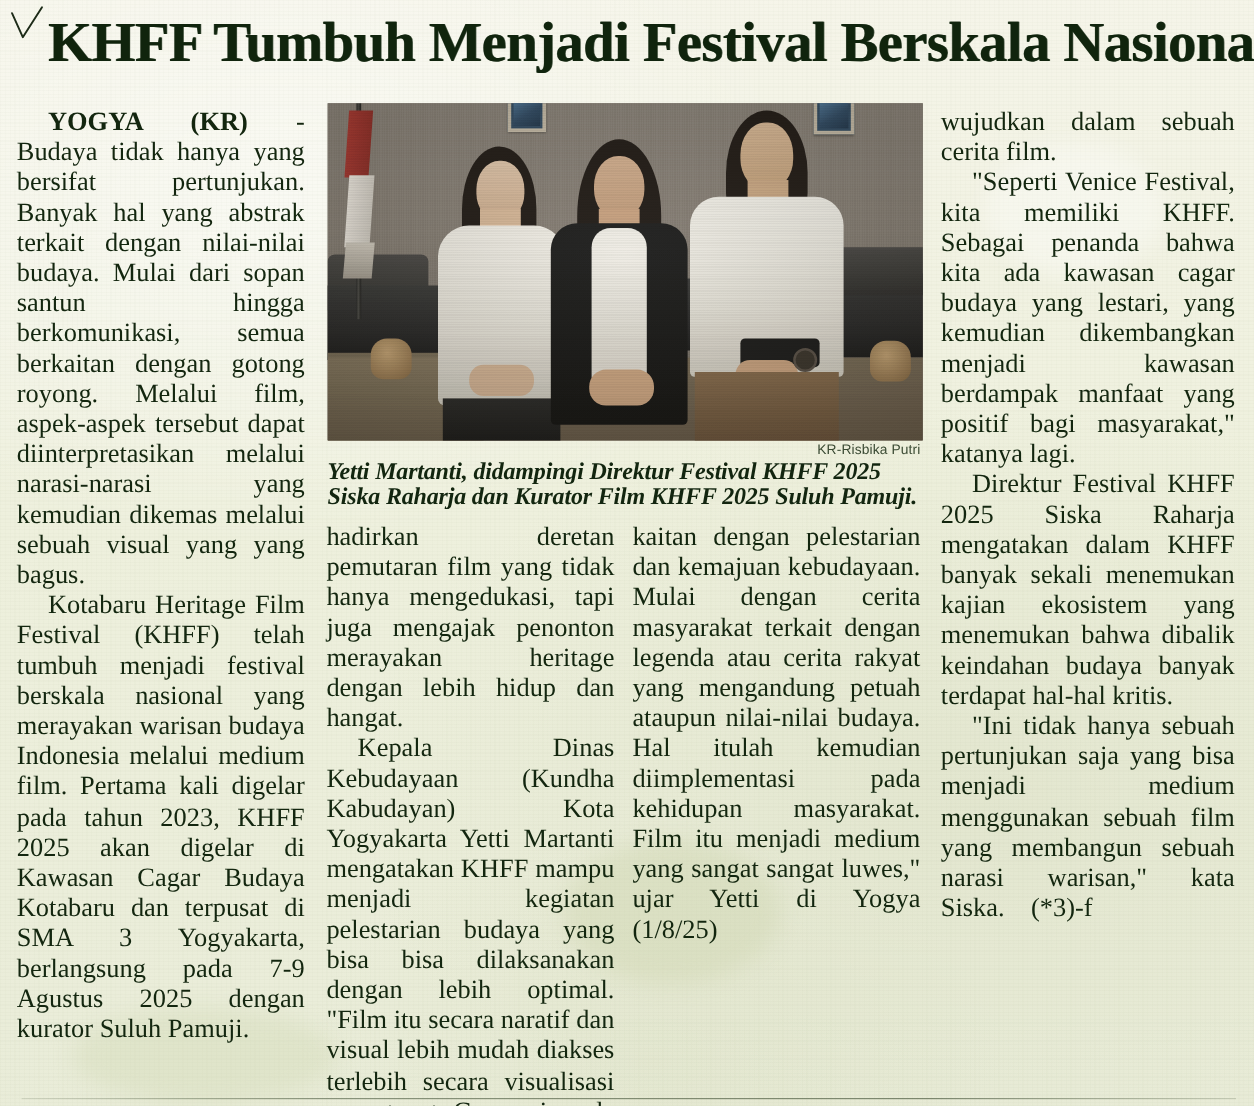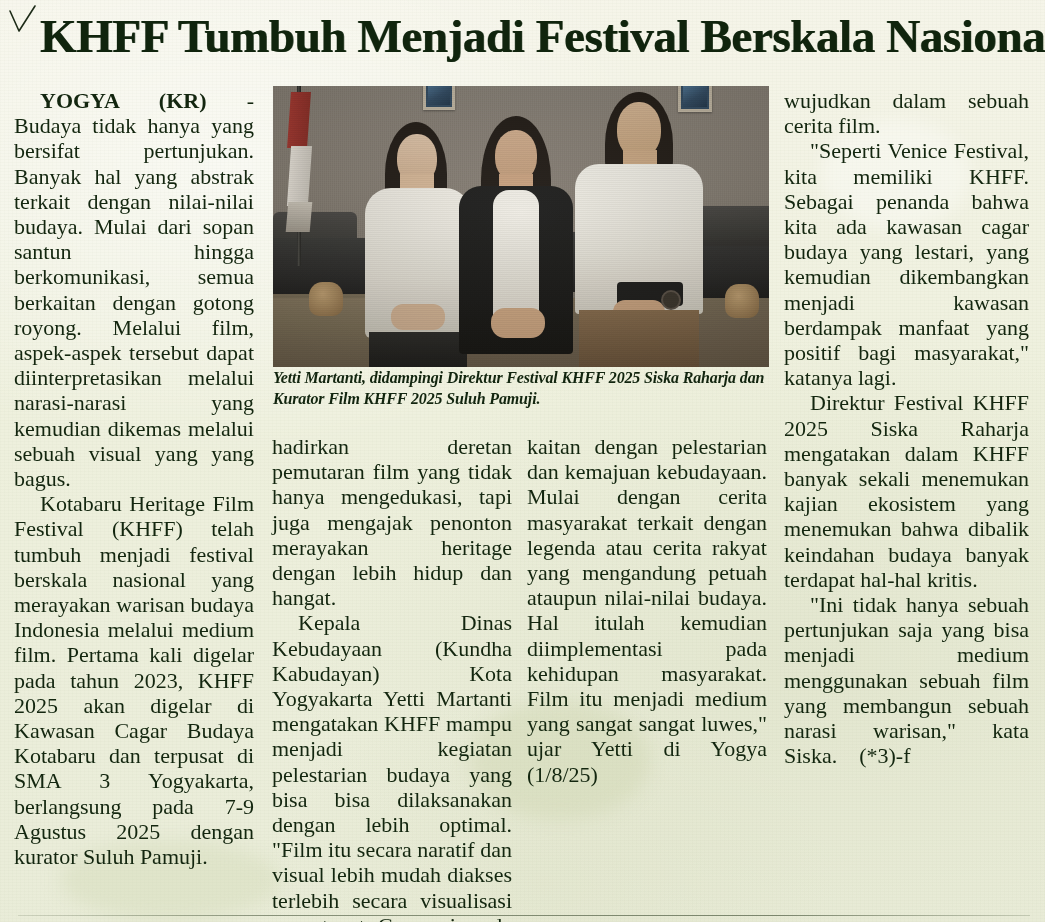--- a/index.html
+++ b/index.html
@@ -171,21 +171,21 @@
     line-height: 14px;
     letter-spacing: .1px;
     color: #3a4a33;
     padding-right: 2px;
     margin-top: 1px;
   }
   .caption {
     font-family: "Liberation Serif", serif;
     font-weight: 700;
     font-style: italic;
-    font-size: 16px;
+    font-size: 20px;
     line-height: 20.5px;
     color: #12250f;
     margin-top: 1px;
     letter-spacing: -0.15px;
   }
 
   
   .bottom-rule {
     position: absolute;
     left: 18px;
@@ -265,20 +265,21 @@
         <div class="layer" style="left:344px; top:196px; width:66px; height:24px; background:#1c1c1a; border-radius:4px;"></div>
         <div class="layer" style="left:340px; top:214px; width:52px; height:28px; background:#cfa176; border-radius:12px;"></div>
         <div class="layer" style="left:388px; top:204px; width:16px; height:16px; background:#3b342a; border-radius:50%; border:2px solid #5a5044;"></div>
         <div class="layer" style="left:306px; top:224px; width:120px; height:60px; background:linear-gradient(180deg,#8a6a45,#6f5336);"></div>
       </div>
 
       <div class="layer" style="left:0;top:0;right:0;bottom:0; background:radial-gradient(ellipse 80% 70% at 50% 45%, rgba(255,255,255,.05) 0%, rgba(30,25,15,.22) 100%); pointer-events:none;"></div>
       <div class="layer" style="left:0;top:0;right:0;bottom:0; opacity:.35; background-image:repeating-linear-gradient(0deg, rgba(0,0,0,.10) 0 1px, rgba(255,255,255,0) 1px 2px); pointer-events:none;"></div>
     </div>
 
+    <div class="photo-credit">KR-Risbika Putri</div>
     <div class="caption">Yetti Martanti, didampingi Direktur Festival KHFF 2025 Siska Raharja dan Kurator Film KHFF 2025 Suluh Pamuji.</div>
   </div>
 
   <div class="col" id="col1">
     <p><span class="lead">YOGYA (KR)</span><span> - Budaya tidak hanya yang bersifat pertunjukan. Banyak hal yang abstrak terkait dengan nilai-nilai budaya. Mulai dari sopan santun hingga berkomunikasi, semua berkaitan dengan gotong royong. Melalui film, aspek-aspek tersebut dapat diinterpretasikan melalui narasi-narasi yang kemudian dikemas melalui sebuah visual yang yang bagus.</span></p>
     <p>Kotabaru Heritage Film Festival (KHFF) telah tumbuh menjadi festival berskala nasional yang merayakan warisan budaya Indonesia melalui medium film. Pertama kali digelar pada tahun 2023, KHFF 2025 akan digelar di Kawasan Cagar Budaya Kotabaru dan terpusat di SMA 3 Yogyakarta, berlangsung pada 7-9 Agustus 2025 dengan kurator Suluh Pamuji.</p>
   </div>
 
   <div class="col" id="col2">
     <p class="noindent">hadirkan deretan pemutaran film yang tidak hanya mengedukasi, tapi juga mengajak penonton merayakan heritage dengan lebih hidup dan hangat.</p>

